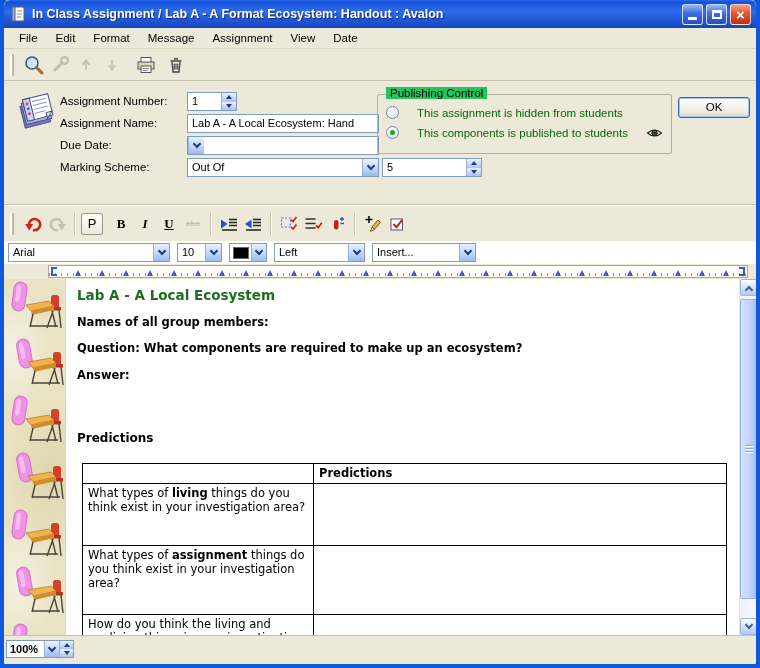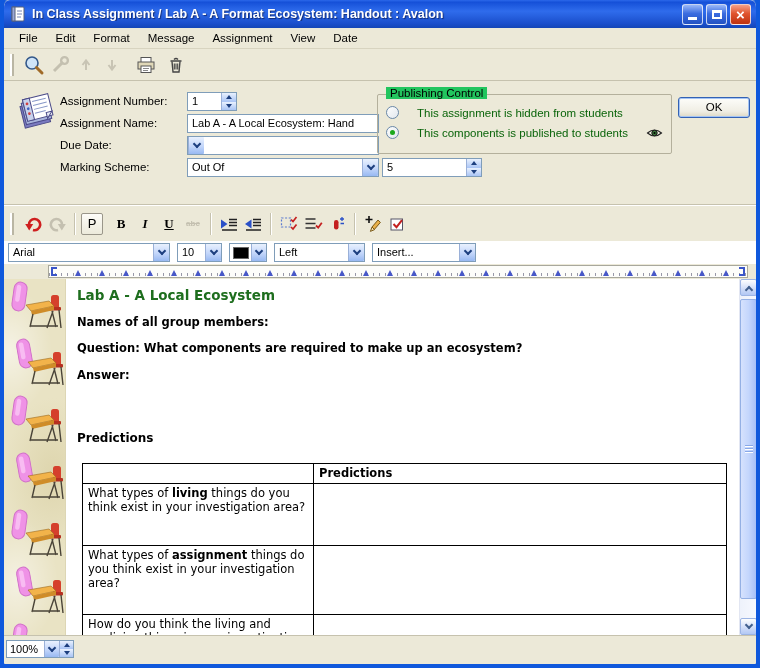--- a/index.html
+++ b/index.html
@@ -156,21 +156,21 @@
   .sb-btn.up .sb-chev { transform:rotate(135deg); margin-top:4px; }
   .sb-btn.down .sb-chev { transform:rotate(-45deg); margin-top:-3px; }
   .sb-thumb {
     position:absolute; left:0; top:20px; width:17px; height:300px;
     background:linear-gradient(90deg,#d6e2fd 0%,#c4d6fc 50%,#a6c0f8 100%);
     border:1px solid #94b0e4; border-radius:2px;
   }
   .sb-grip { position:absolute; left:4px; top:50%; margin-top:-4px; width:8px; height:8px;
     background:repeating-linear-gradient(180deg,#88a8e8 0 1px,#fff 1px 2px, transparent 2px 3px); }
   
-  .statusbar { position:relative; height:26px; background:#ece9d8; border-top:1px solid #c6c2ae; }
+  .statusbar { position:relative; height:26px; background:#ece9d8; border-top:1px solid #c6c2ae;font-weight:bold; }
   .zoomctl { position:absolute; left:2px; top:4px; display:flex; height:18px; border:1px solid #7f9db9; background:#fff; }
   .zoomctl .val { width:37px; font-size:11px; padding:2px 3px 0 3px; }
   .zoomctl .combo-btn { width:15px; }
   .zoomctl .spin { width:14px; }
   svg { display:block; }
 </style>
 </head>
 <body>
 
 <div class="window">

